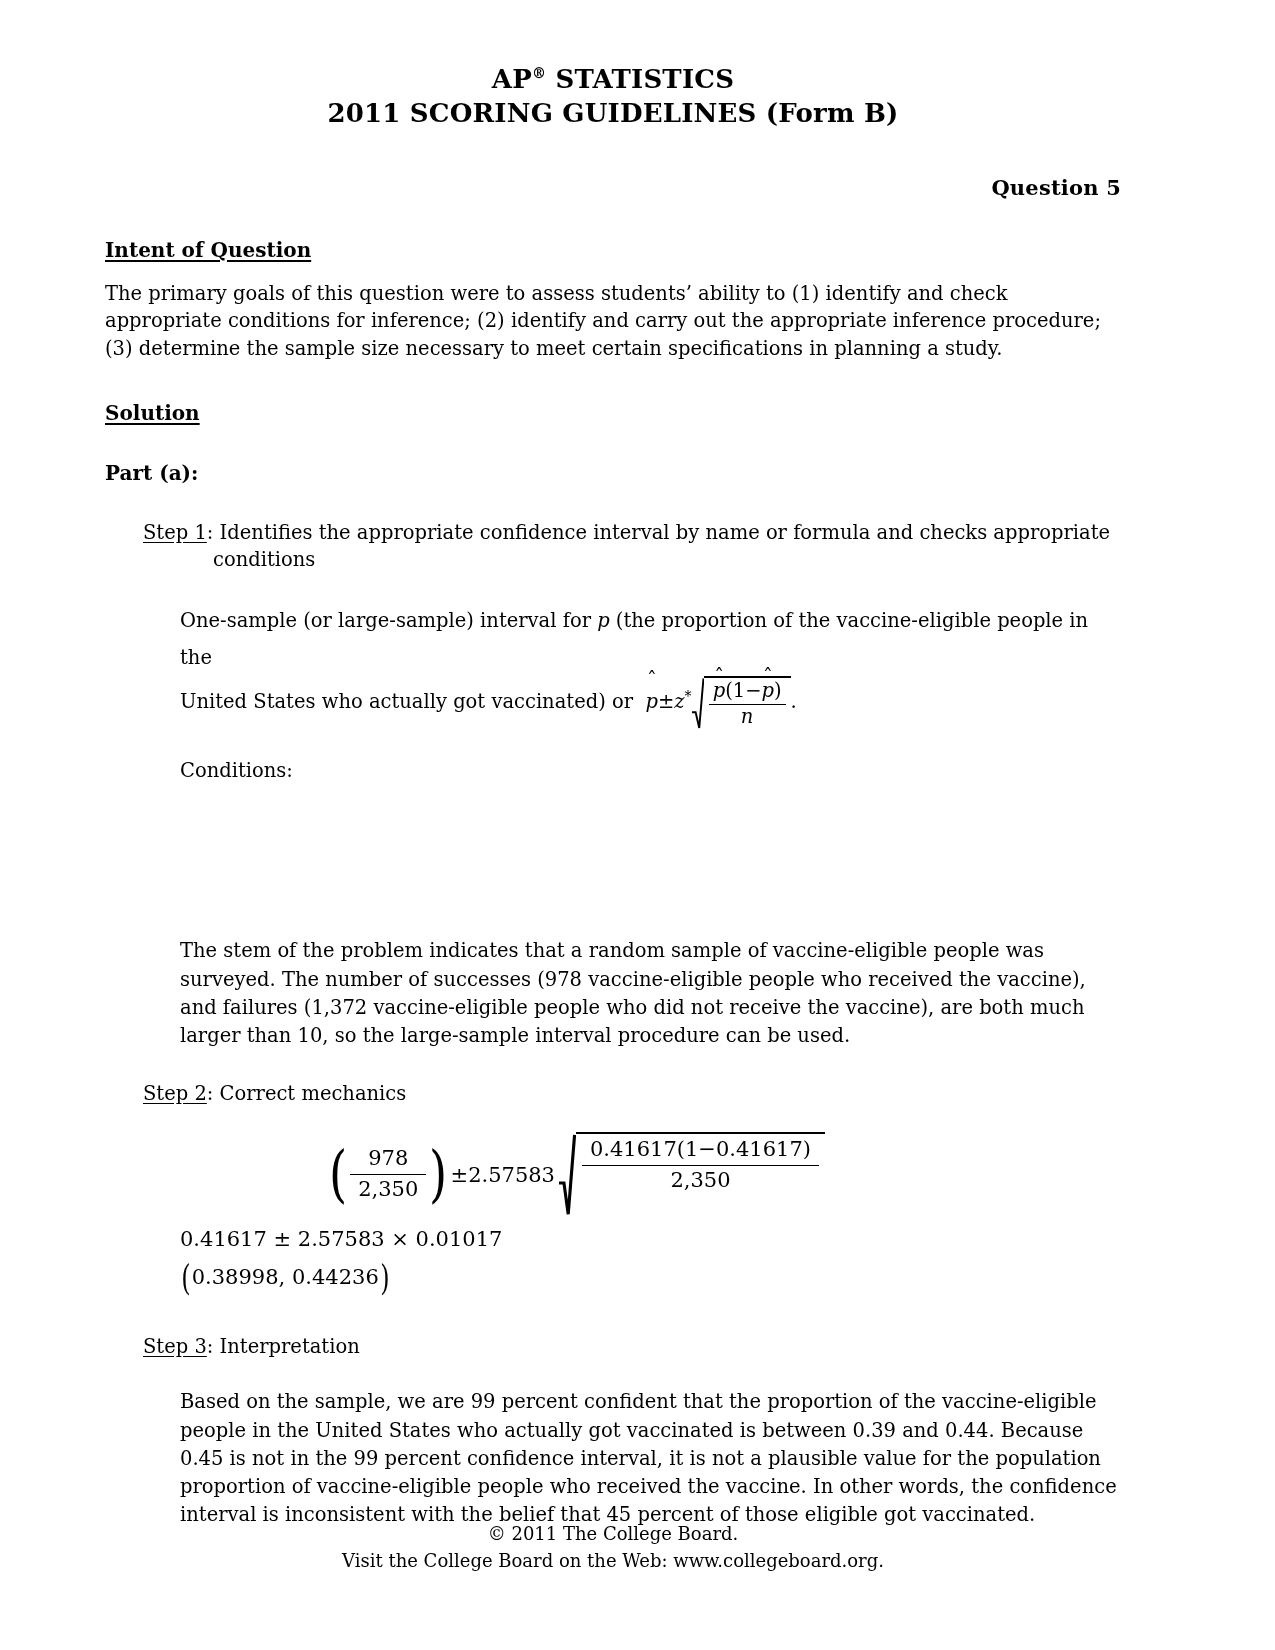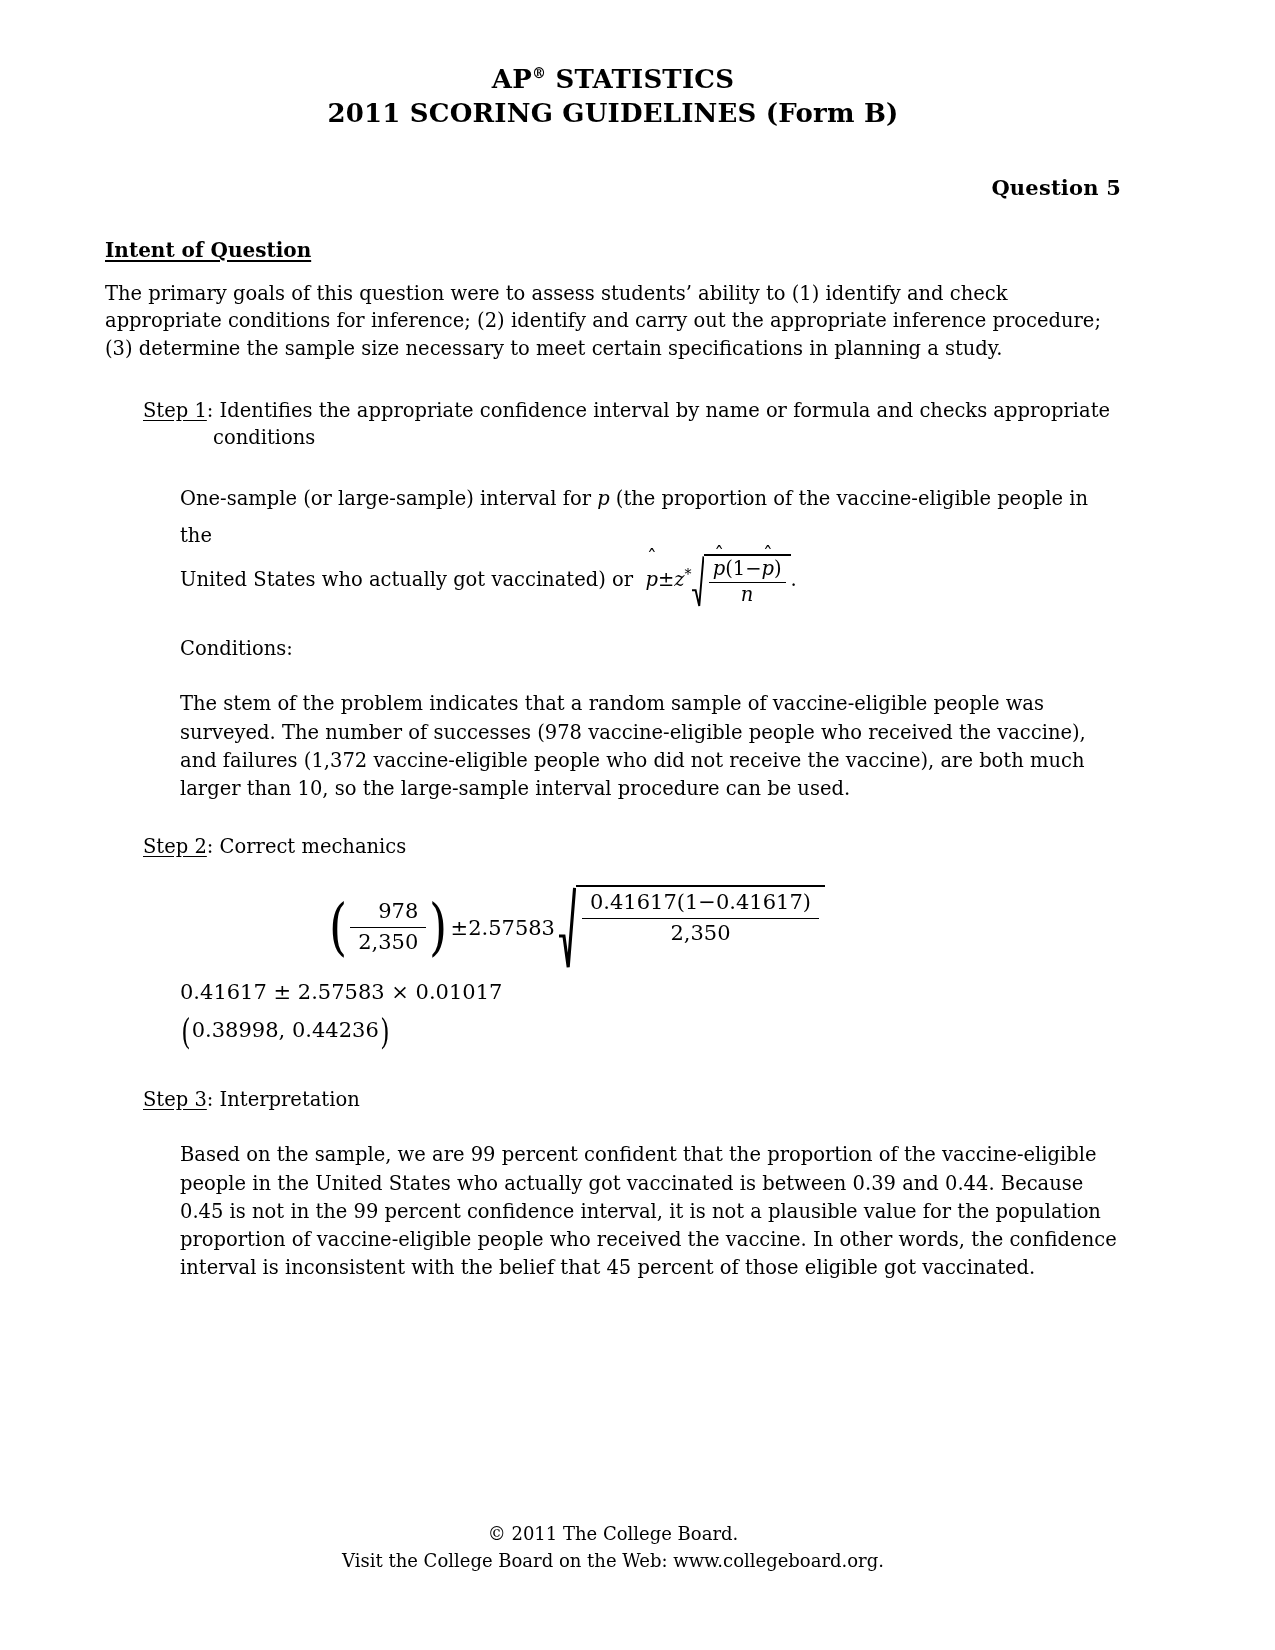--- a/index.html
+++ b/index.html
@@ -148,20 +148,21 @@
   .frac .num { display: block; padding: 0 4px 1px 4px; }
   .frac .den { display: block; border-top: 1.6px solid #000; padding: 1px 4px 0 4px; }
 
   
   .conditions {
     margin-left: 75px;
     margin-top: 30px;
     font-size: 19.5px;
     display: flex;
     align-items: flex-start;
+    flex-direction: column;
   }
   .conditions-label { width: 148px; flex: 0 0 148px; }
   .conditions-list { line-height: 1.45; }
   .conditions-list div { white-space: nowrap; }
 
   
   .math-block {
     margin-left: 75px;
     margin-top: 24px;
     font-size: 21px;
@@ -189,21 +190,21 @@
     transform: scaleX(0.75);
   }
 
   .frac-big {
     display: inline-block;
     vertical-align: middle;
     text-align: center;
     line-height: 1.22;
     font-size: 21px;
   }
-  .frac-big .num { display: block; padding: 0 8px 2px 8px; text-align: right; }
+  .frac-big .num { display: block; padding: 0 8px 2px 8px; }
   .frac-big .den { display: block; border-top: 1.8px solid #000; padding: 2px 8px 0 8px; }
 
   .sqrt-big {
     display: inline-flex;
     align-items: stretch;
     vertical-align: middle;
     margin-left: 4px;
   }
   .sqrt-big .radical {
     width: 17px;
@@ -248,20 +249,24 @@
     <span class="line2">2011 SCORING GUIDELINES (Form B)</span>
   </div>
 
   <div class="question-title">Question 5</div>
 
   <div>
     <div class="section-heading">Intent of Question</div>
     <div class="body-text">The primary goals of this question were to assess students’ ability to (1) identify and check appropriate conditions for inference; (2) identify and carry out the appropriate inference procedure; (3) determine the sample size necessary to meet certain specifications in planning a study.</div>
   </div>
 
+  <div>
+    <div class="section-heading">Solution</div>
+    <div class="part-heading">Part (a):</div>
+  </div>
 
   <div class="step-line">
     <span class="step-label">Step 1</span><span>: Identifies the appropriate confidence interval by name or formula and checks appropriate</span>
     <span class="cont">conditions</span>
   </div>
 
   <div class="para" style="margin-top:28px; line-height:1.9;">
     <span>One-sample (or large-sample) interval for </span><span class="mi">p</span><span> (the proportion of the vaccine-eligible people in the</span>
     <br>
     <span>United States who actually got vaccinated) or </span><span class="formula-inline" style="white-space:nowrap;">&nbsp;<span class="hat-wrap mi">p</span><span class="mo">±</span><span class="mi">z</span><span class="sup-star mn">*</span><span class="sqrt">

